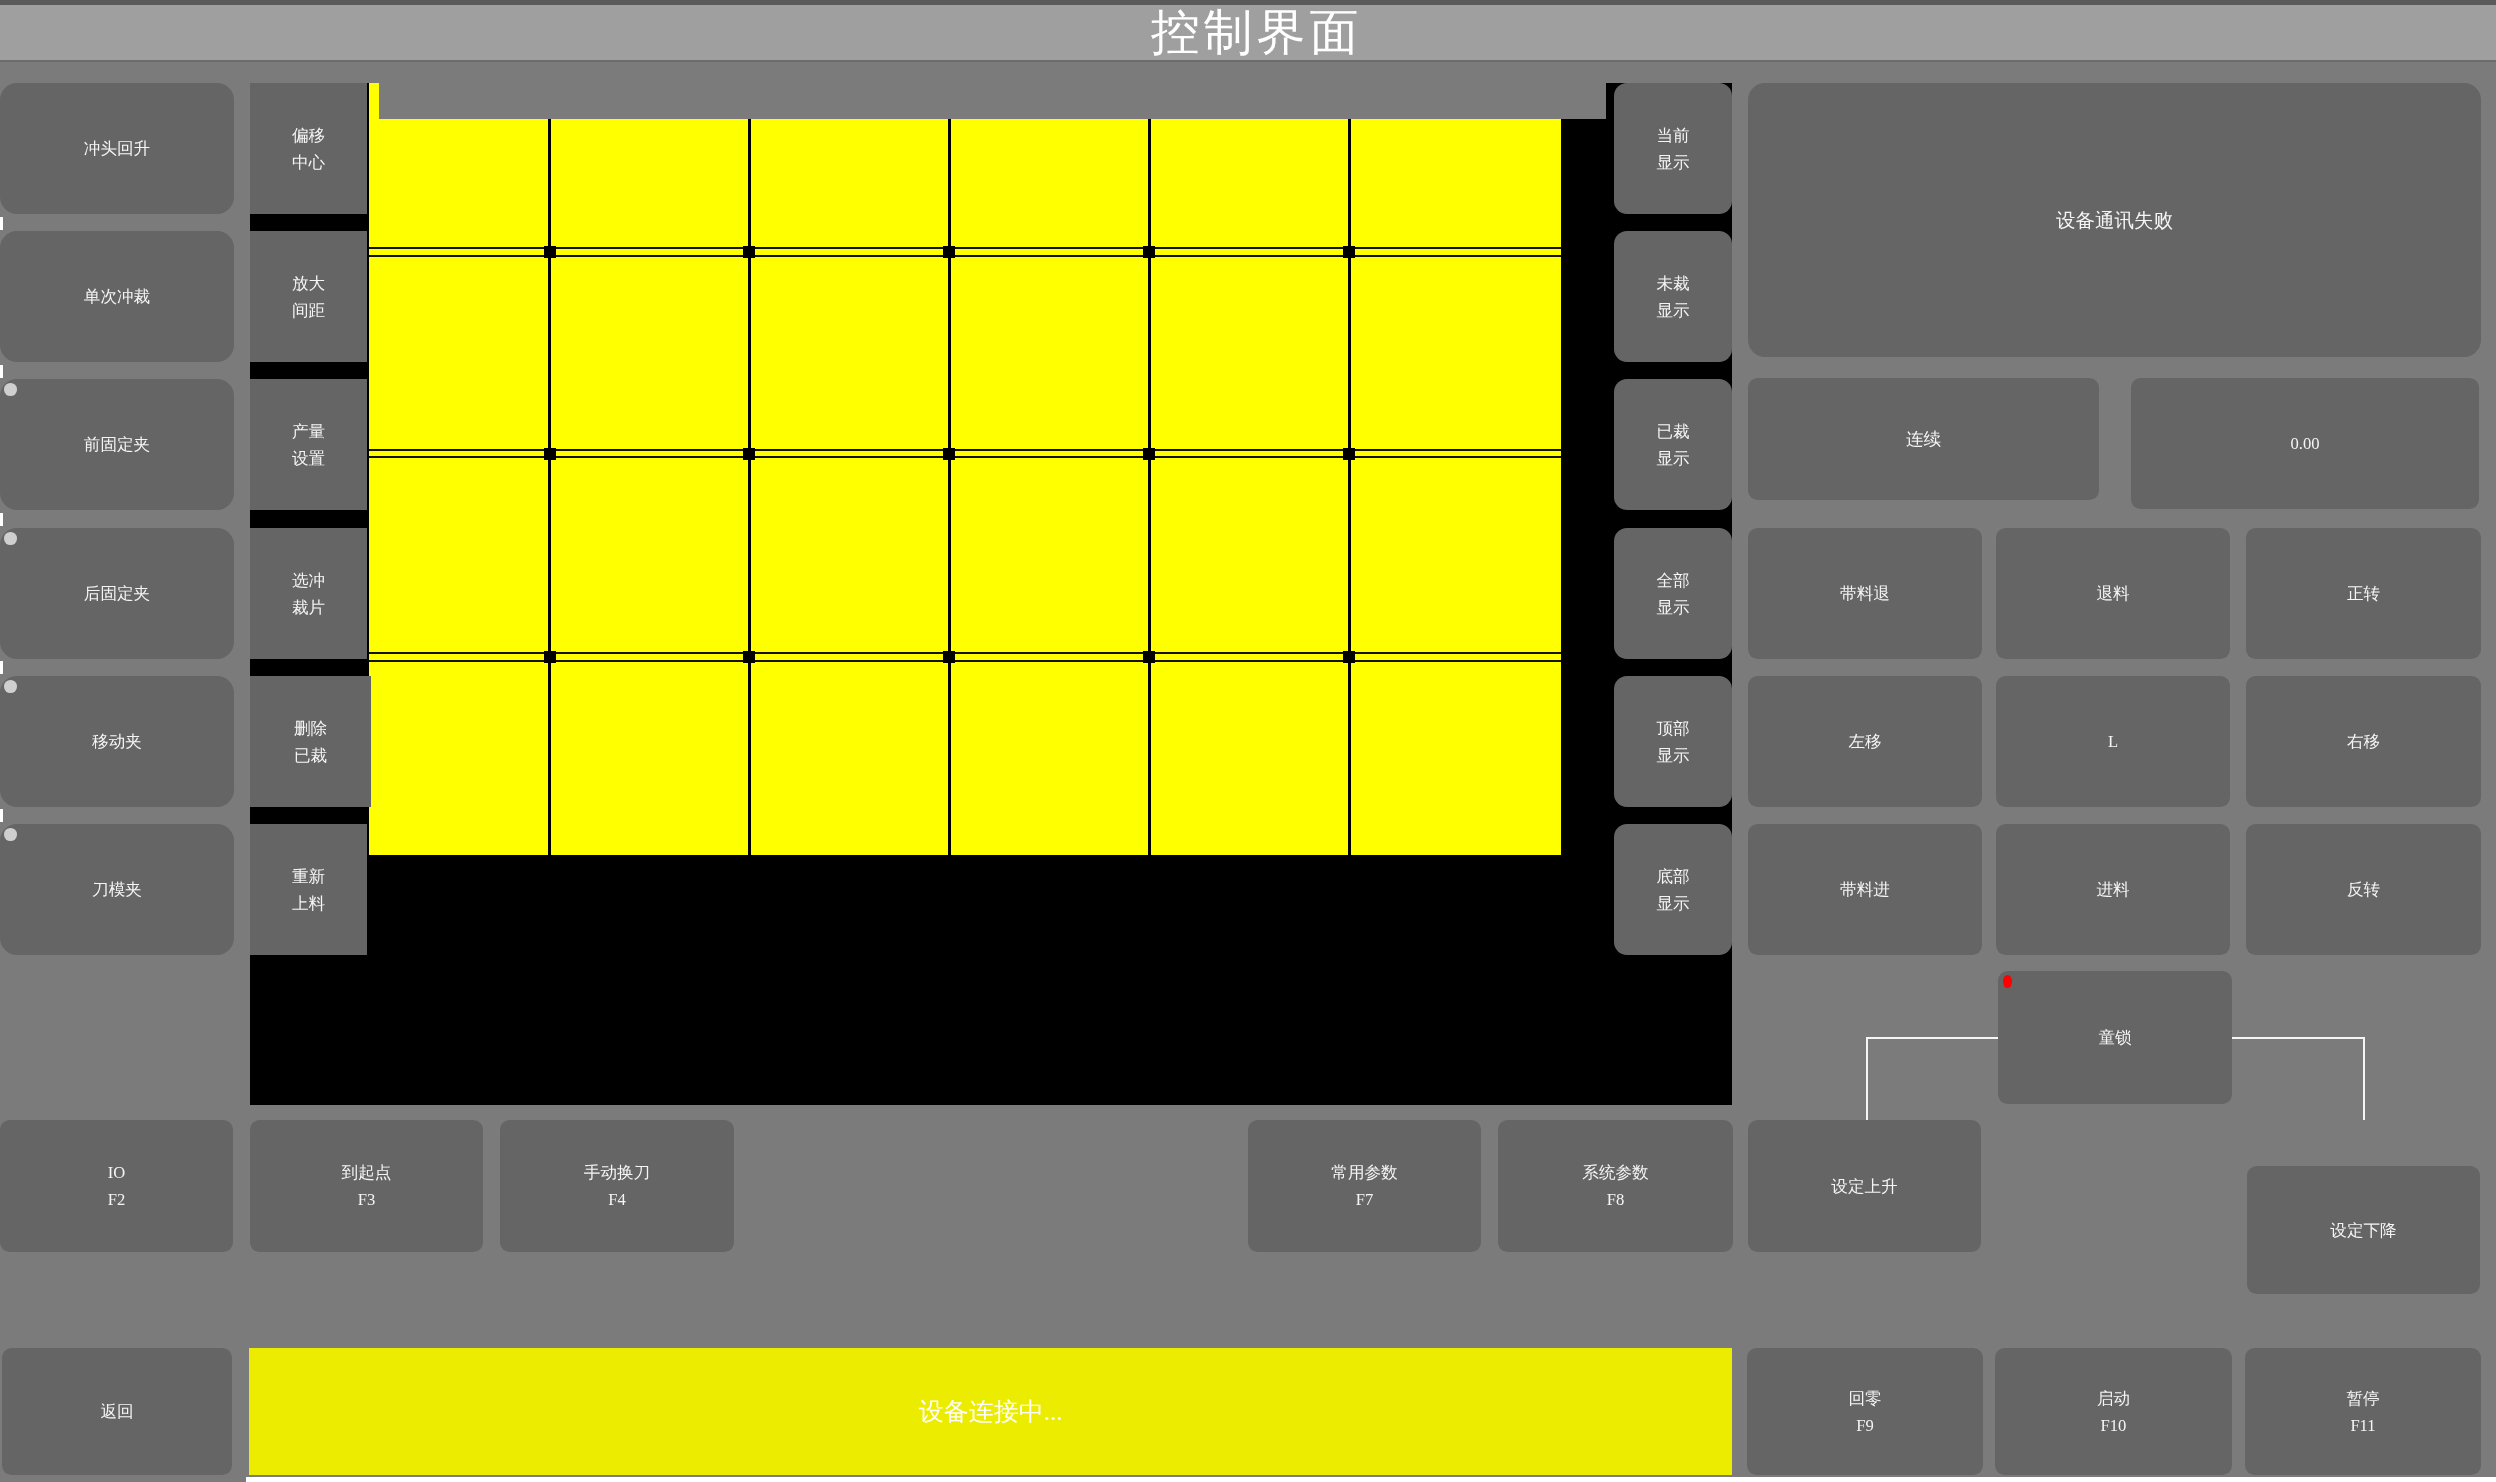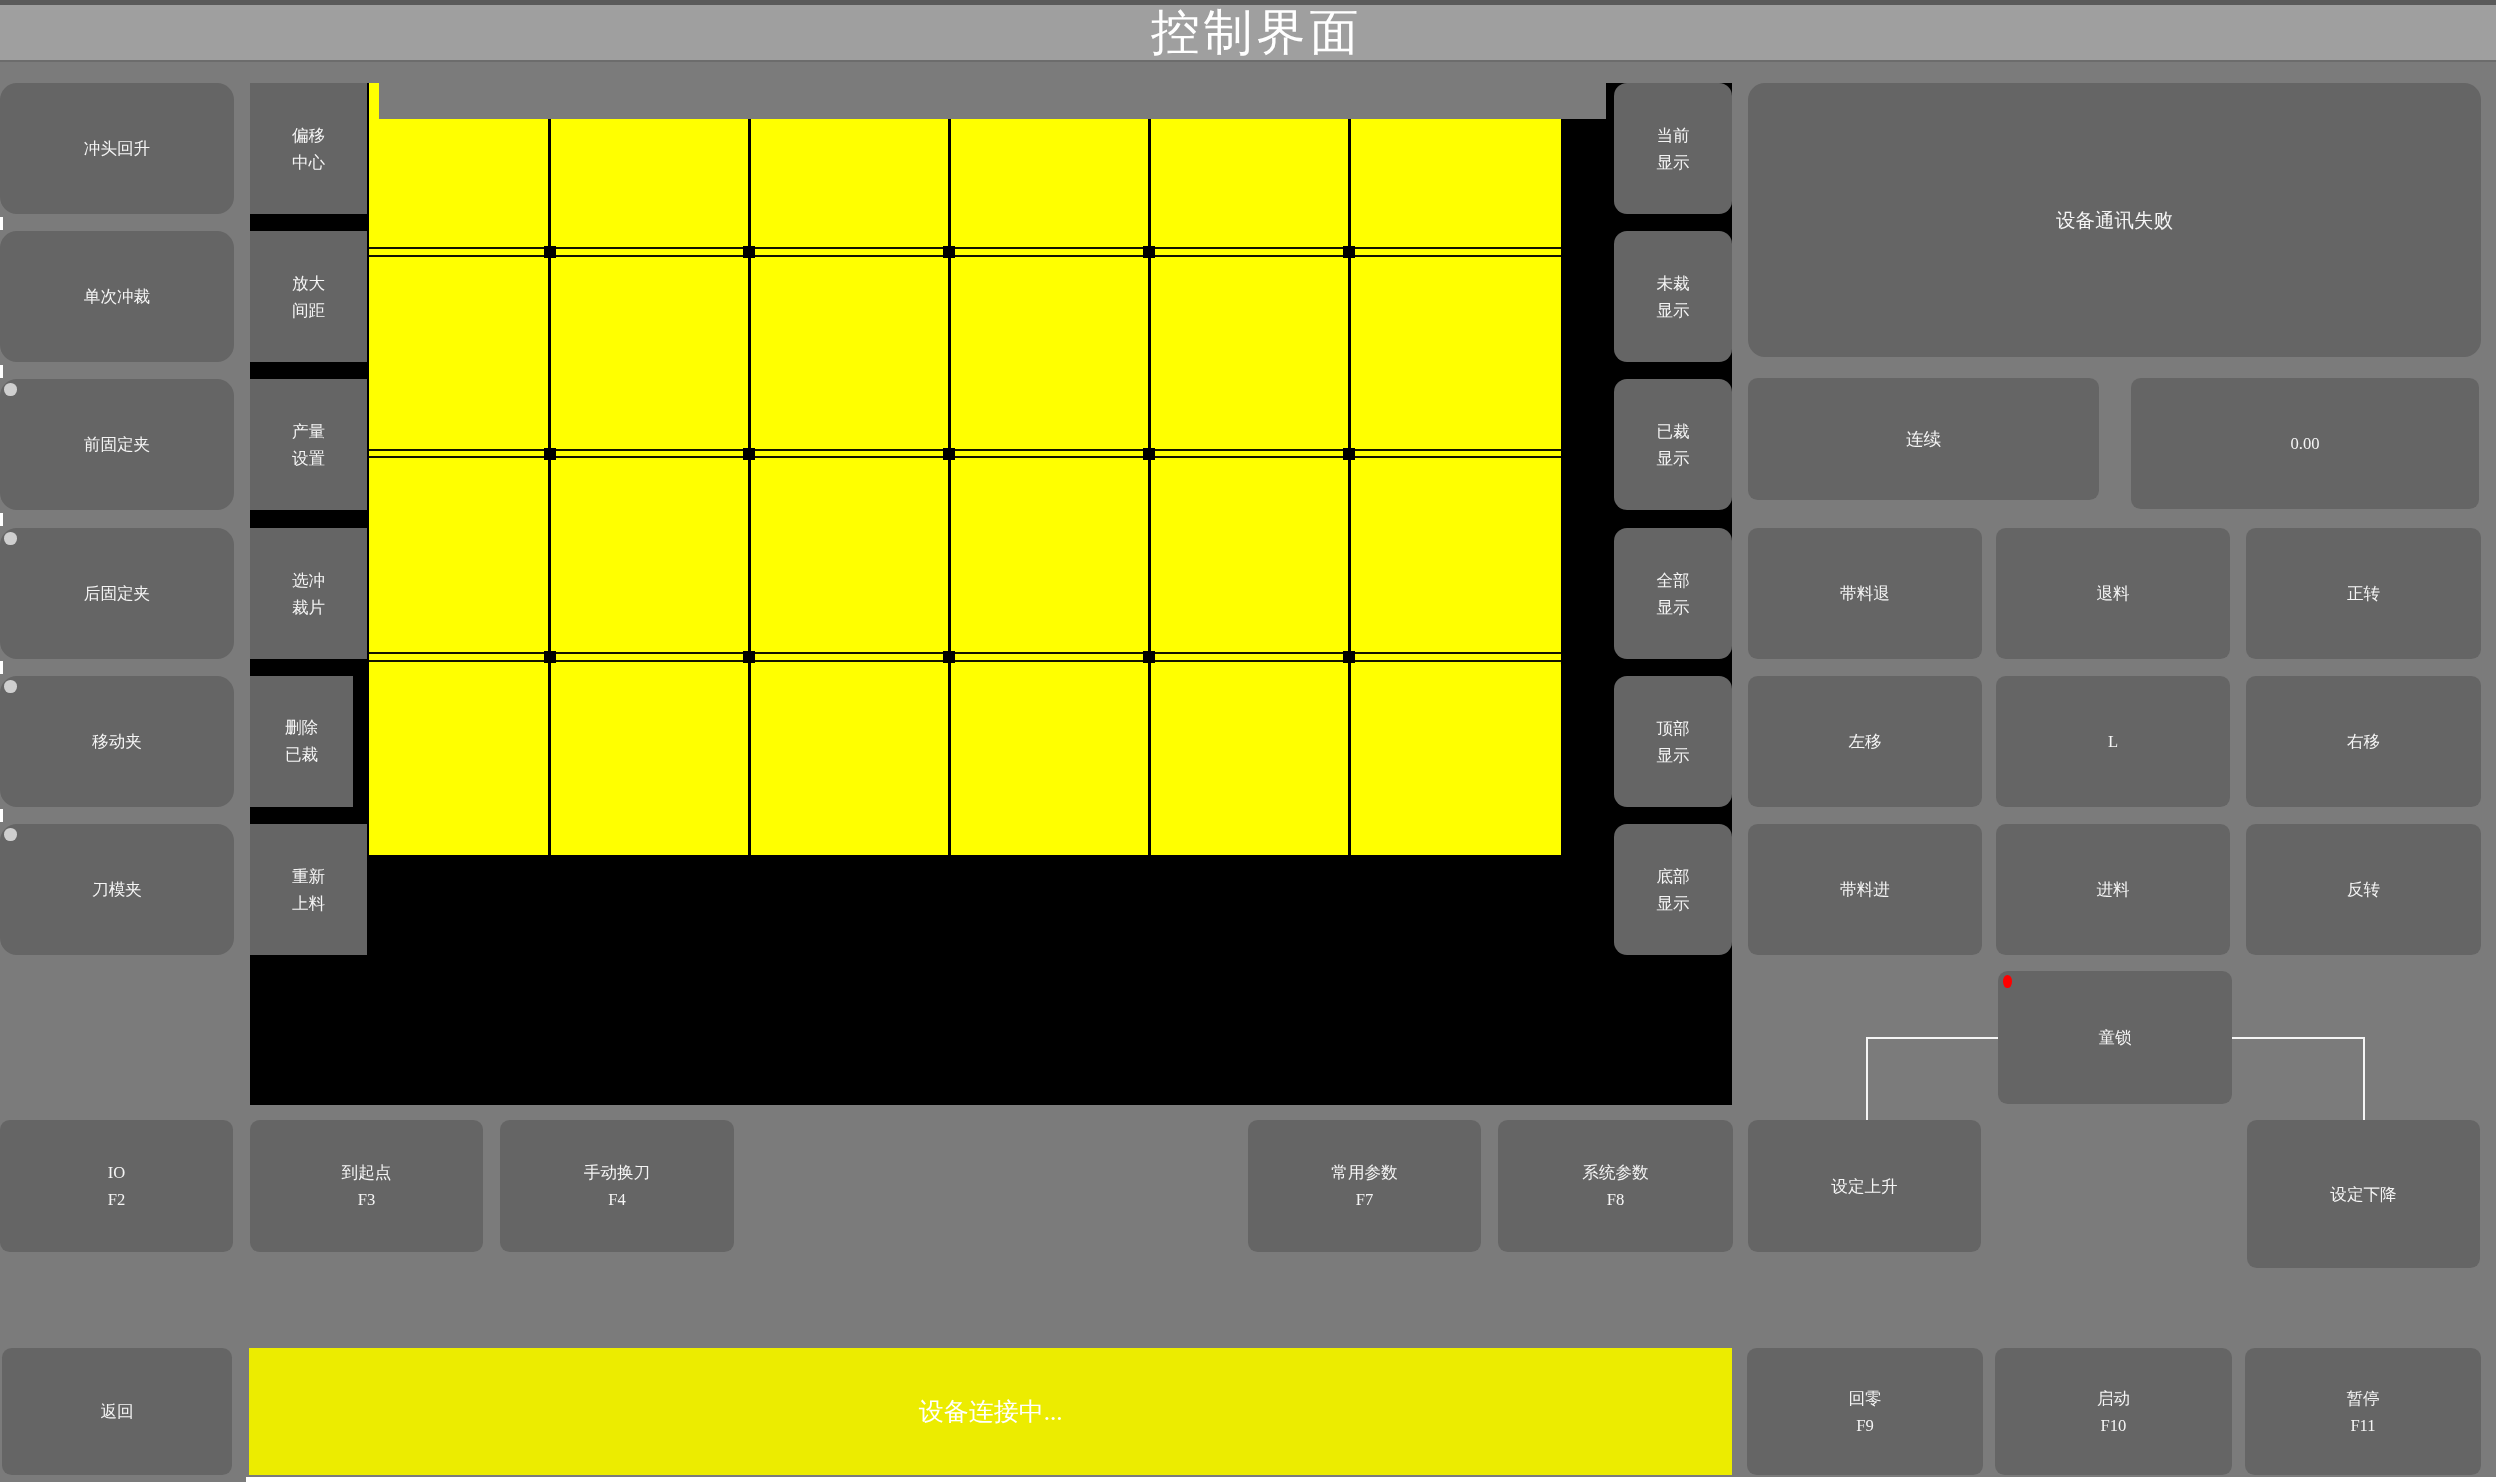--- a/index.html
+++ b/index.html
@@ -131,21 +131,21 @@
 间距</span>
   </div>
   <div class="btn abs" style="left:250px;top:379px;width:117px;height:131px;">
     <span>产量
 设置</span>
   </div>
   <div class="btn abs" style="left:250px;top:528px;width:117px;height:131px;">
     <span>选冲
 裁片</span>
   </div>
-  <div class="btn abs" style="left:250px;top:676px;width:103px;height:131px;font-family:Liberation Mono, monospace;">
+  <div class="btn abs" style="left:250px;top:676px;width:121px;height:131px;">
     <span>删除
 已裁</span>
   </div>
   <div class="btn abs" style="left:250px;top:824px;width:117px;height:131px;">
     <span>重新
 上料</span>
   </div>
 
   <div class="btn abs r4" style="left:1614px;top:83px;width:118px;height:131px;">
     <span>当前
@@ -235,21 +235,21 @@
     <span>常用参数
 F7</span>
   </div>
   <div class="btn abs r10" style="left:1498px;top:1120px;width:235px;height:132px;">
     <span>系统参数
 F8</span>
   </div>
   <div class="btn abs r10" style="left:1748px;top:1120px;width:233px;height:132px;">
     <span>设定上升</span>
   </div>
-  <div class="btn abs r10" style="left:2247px;top:1120px;width:233px;height:148px;">
+  <div class="btn abs r10" style="left:2247px;top:1166px;width:233px;height:128px;">
     <span>设定下降</span>
   </div>
 
   <div class="btn abs r10" style="left:2px;top:1348px;width:230px;height:127px;">
     <span>返回</span>
   </div>
   <div id="statusbar" class="abs">
     <span>设备连接中...</span>
   </div>
   <div class="btn abs r10" style="left:1747px;top:1348px;width:236px;height:127px;">

